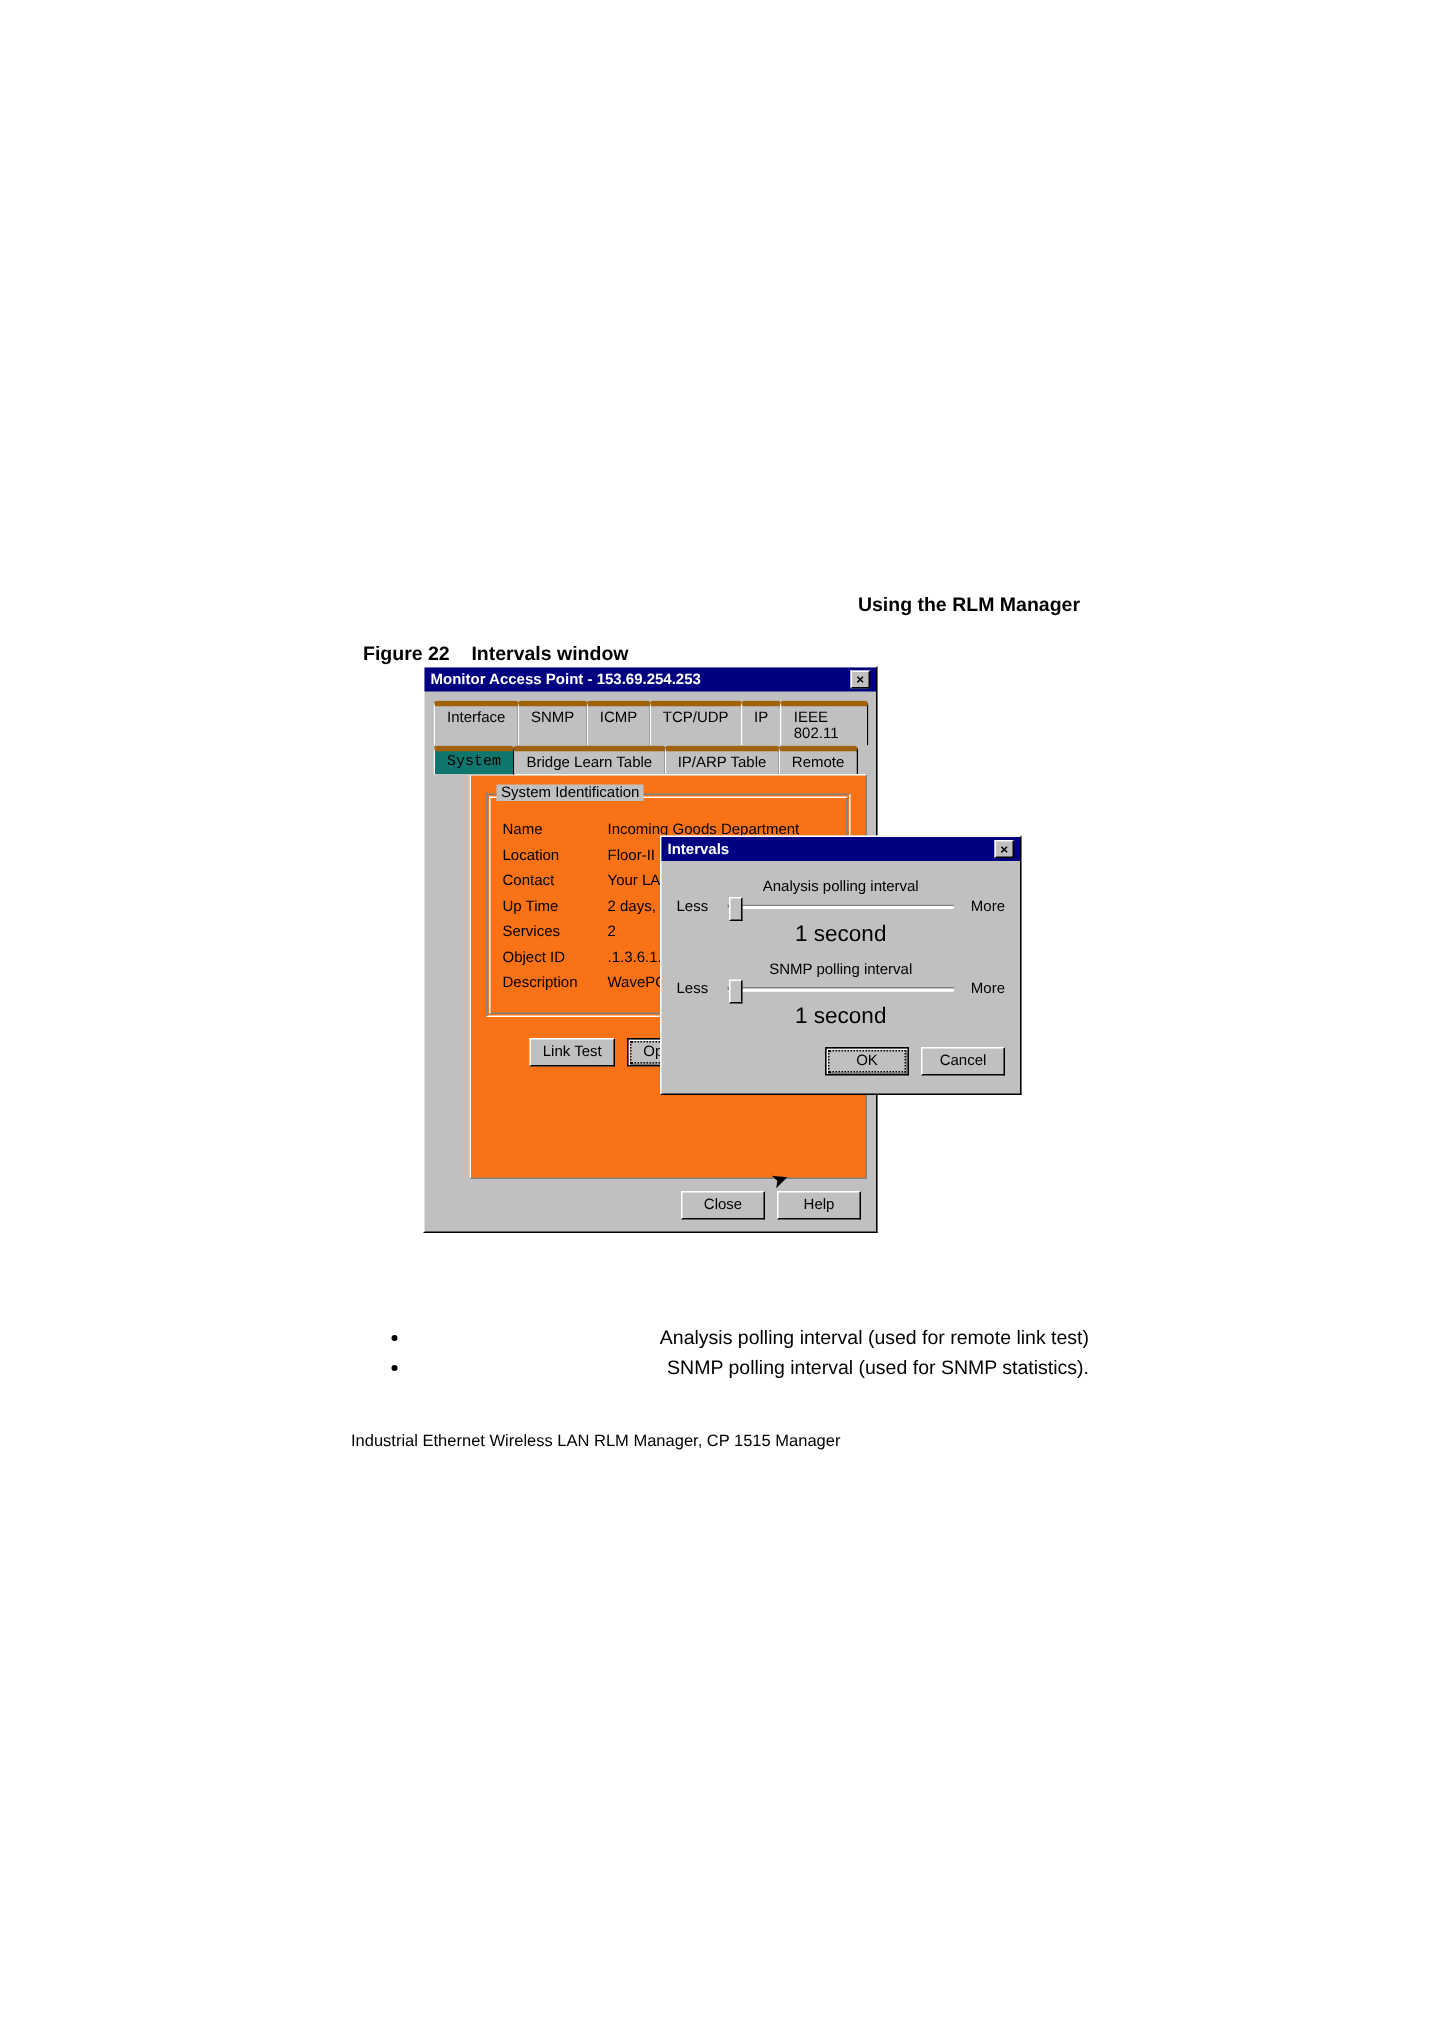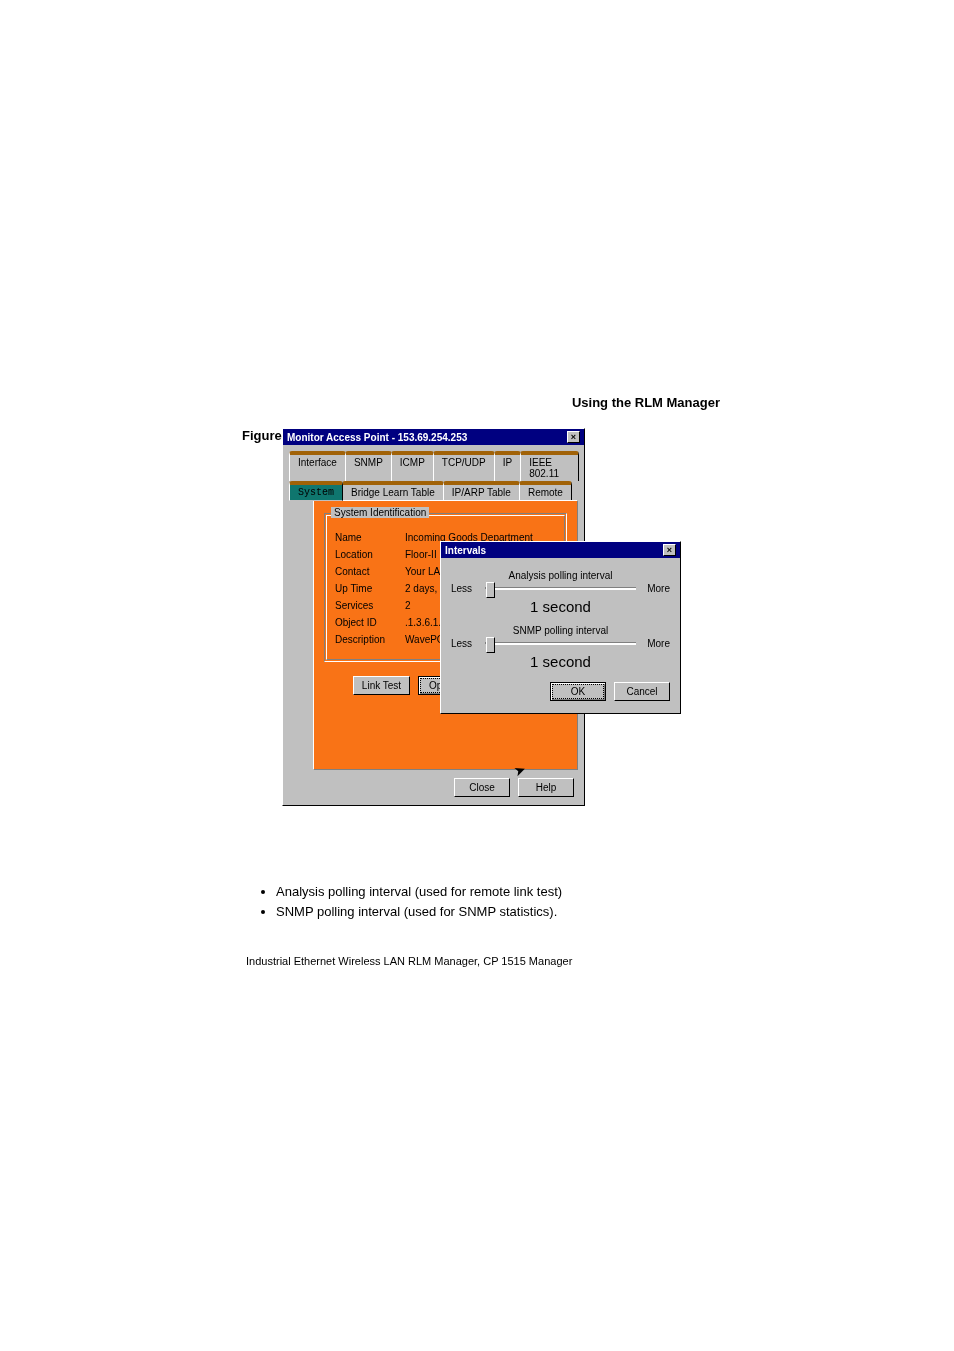--- a/index.html
+++ b/index.html
@@ -25,21 +25,21 @@
   .figure-label {
     position: absolute;
     left: 242px;
     top: 428px;
     font-weight: bold;
     font-size: 13px;
   }
   .screenshot-area {
     position: absolute;
     left: 282px;
-    top: 428px;
+    top: 444px;
     width: 399px;
   }
 
   
   .monitor-window {
     width: 303px;
     background: #c0c0c0;
     border-top: 1px solid #fff;
     border-left: 1px solid #fff;
     border-right: 1px solid #000;
@@ -261,28 +261,29 @@
     left: 256px;
     top: 873px;
     width: 470px;
     font-size: 13px;
     line-height: 1.35;
     color: #000;
   }
   .bullet-list {
     margin: 10px 0 0 0;
     padding-left: 20px;
+    text-align: right;
   }
   .bullet-list li {
     margin: 2px 0;
     list-style: disc;
   }
   .footer {
     position: absolute;
-    left: 246px;
+    left: 234px;
     top: 955px;
     width: 490px;
     font-size: 11px;
     color: #000;
   }
   .footer-row2 {
     display: flex;
     justify-content: space-between;
   }
 </style>

